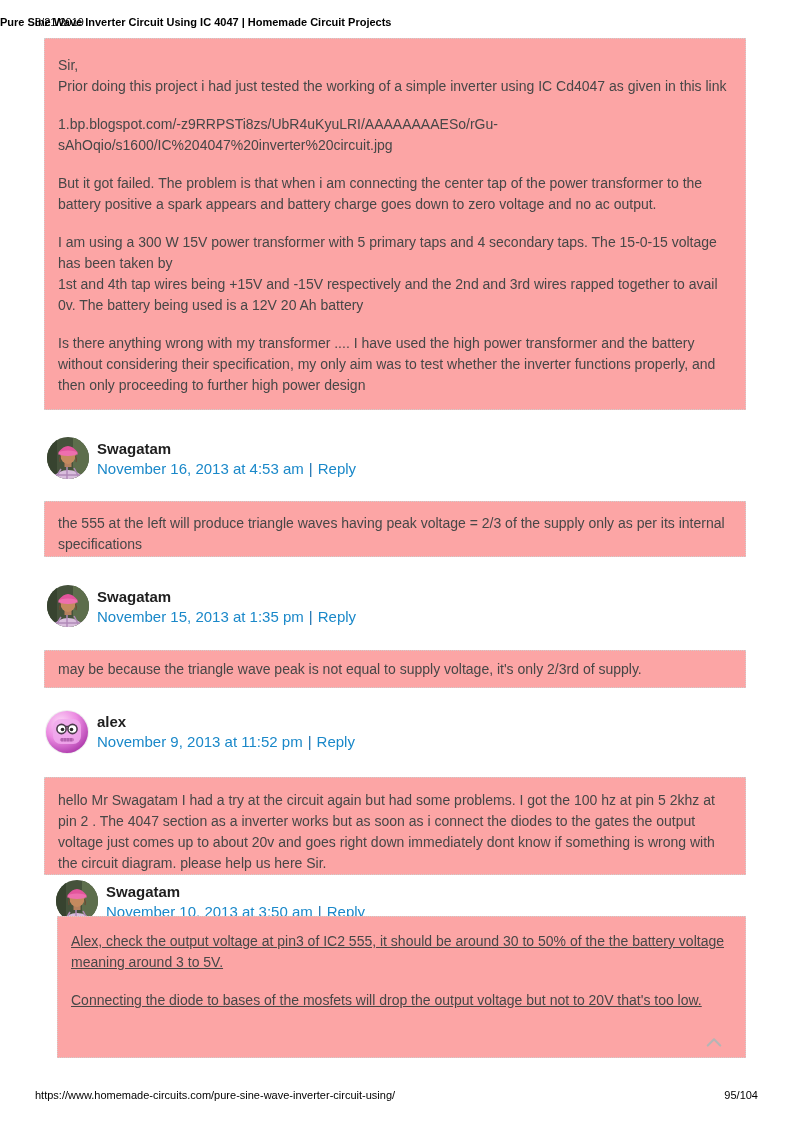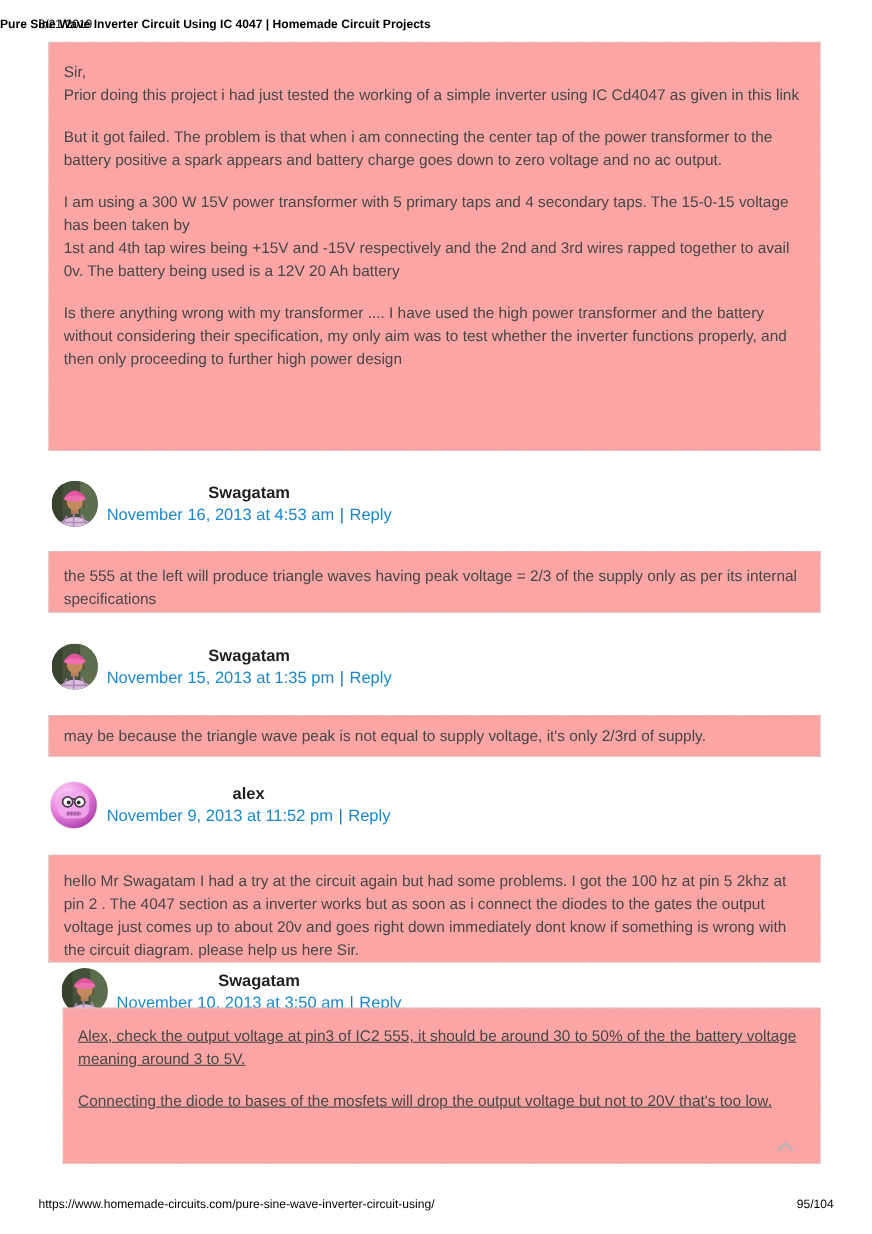--- a/index.html
+++ b/index.html
@@ -23,21 +23,21 @@
     box-sizing:border-box;
     border:1px dotted #cfcfcf;
     background:#fca5a5;
     padding:13px 14px 11px 13px;
     font-size:14px;line-height:21px;color:#474747;
   }
   .cbox p{margin:0 0 17px 0;white-space:pre-line;}
   .cbox p:last-child{margin-bottom:0;}
 
   
-  .chead{position:absolute;display:flex;align-items:flex-start;text-align:center;}
+  .chead{position:absolute;display:flex;align-items:flex-start;}
   .avatar{
     width:42px;height:42px;border-radius:50%;overflow:hidden;flex:0 0 42px;
     background:#eee;
   }
   .chead .meta{margin-left:8px;padding-top:2px;}
   .author{font-size:15px;font-weight:bold;color:#1e1e1e;line-height:19px;}
   .dateline{font-size:15px;line-height:22px;}
   .link{color:#1a88c9;text-decoration:none;cursor:pointer;}
   .sep{color:#1a6fae;margin:0 5px;}
 
@@ -50,20 +50,21 @@
 <body>
 
 <div id="page">
 
   <div class="print-date">8/21/2019</div>
   <div class="print-title">Pure Sine Wave Inverter Circuit Using IC 4047 | Homemade Circuit Projects</div>
 
   <div class="cbox" style="left:44px;top:38px;width:702px;height:372px;padding-top:16px;">
     <p>Sir,
 Prior doing this project i had just tested the working of a simple inverter using IC Cd4047 as given in this link</p>
+    <p>1.bp.blogspot.com/-z9RRPSTi8zs/UbR4uKyuLRI/AAAAAAAAESo/rGu-sAhOqio/s1600/IC%204047%20inverter%20circuit.jpg</p>
     <p>But it got failed. The problem is that when i am connecting the center tap of the power transformer to the battery positive a spark appears and battery charge goes down to zero voltage and no ac output.</p>
     <p>I am using a 300 W 15V power transformer with 5 primary taps and 4 secondary taps. The 15-0-15 voltage has been taken by
 1st and 4th tap wires being +15V and -15V respectively and the 2nd and 3rd wires rapped together to avail 0v. The battery being used is a 12V 20 Ah battery</p>
     <p>Is there anything wrong with my transformer .... I have used the high power transformer and the battery without considering their specification, my only aim was to test whether the inverter functions properly, and then only proceeding to further high power design</p>
   </div>
 
   <div class="chead" style="left:47px;top:437px;">
     <div class="avatar">
       <svg width="42" height="42" viewBox="0 0 42 42">
         <rect width="42" height="42" fill="#45523b"></rect>

